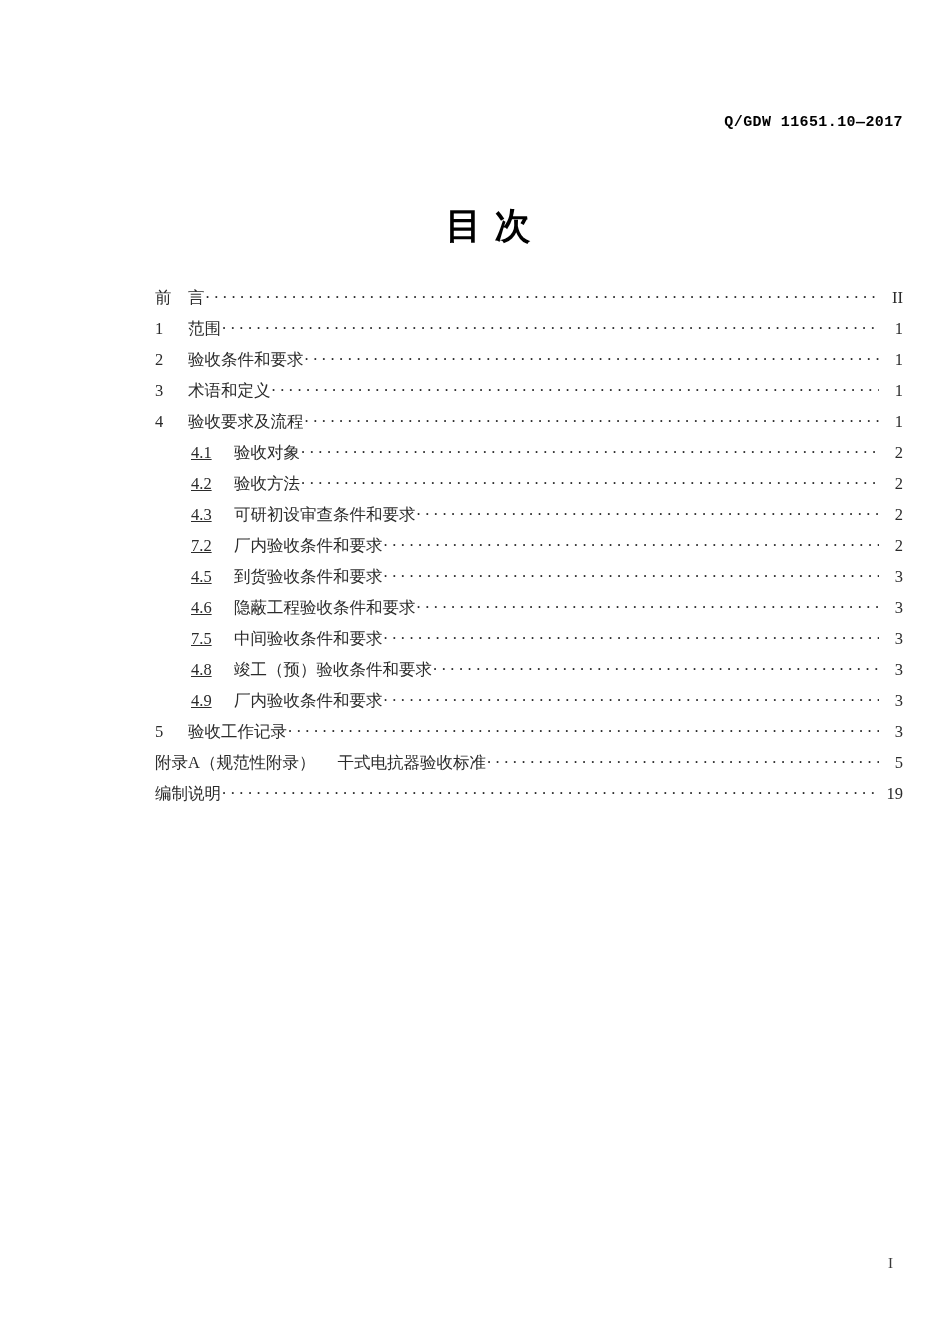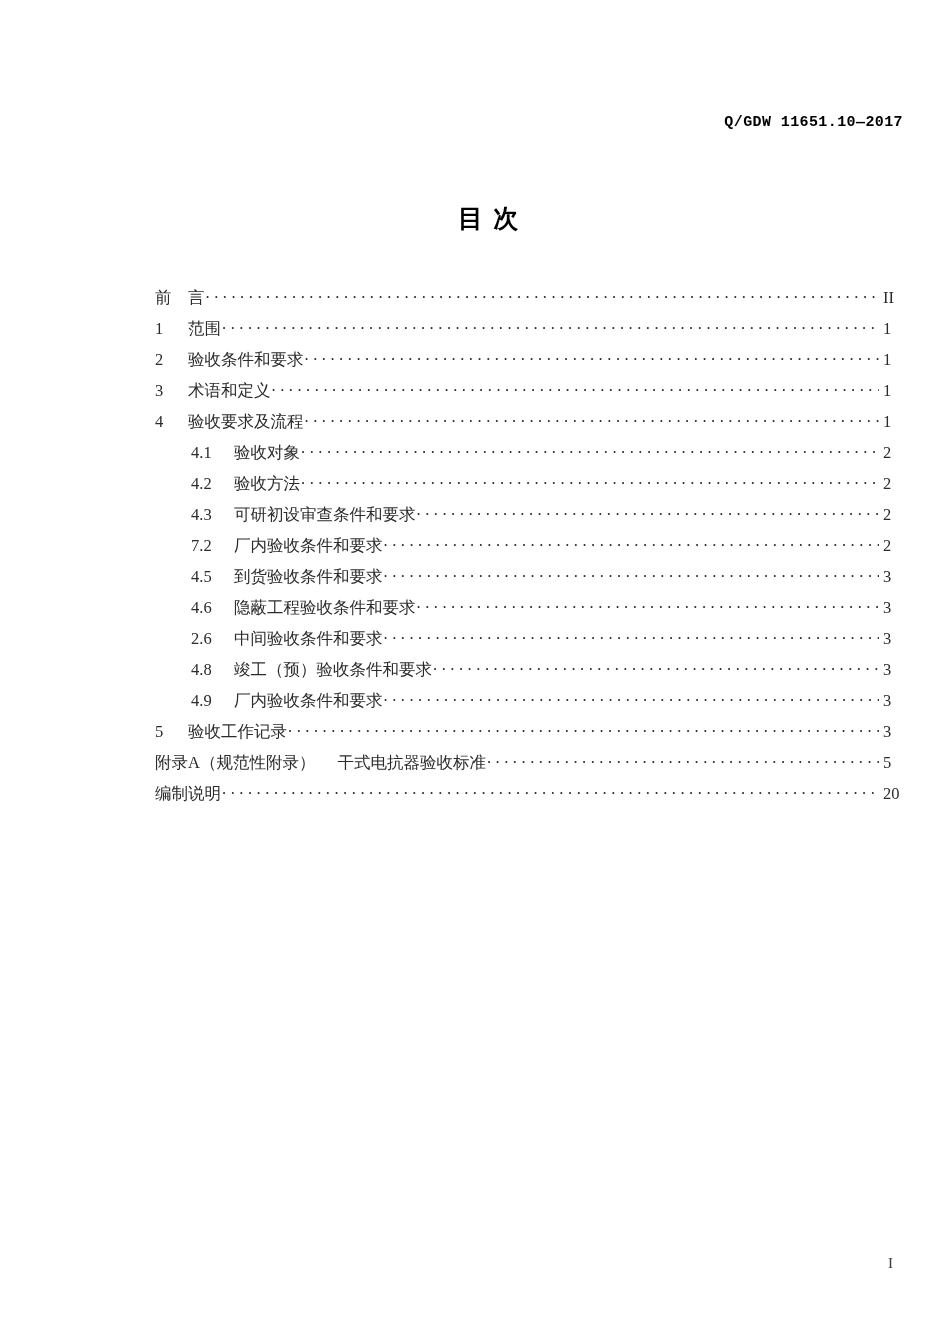--- a/index.html
+++ b/index.html
@@ -34,21 +34,21 @@
     white-space: nowrap;
   }
 
   
   .toc-title {
     position: absolute;
     top: 202px;
     left: 0;
     width: 882px;
     text-align: center;
-    font-size: 25px;
+    font-size: 36px;
     font-weight: 700;
     letter-spacing: 2px;
     color: #000000;
   }
 
   
   .toc {
     position: absolute;
     top: 286px;
     left: 107px;
@@ -64,20 +64,21 @@
   }
   .toc-row.lvl2 {
     padding-left: 36px;
   }
   .toc-num {
     flex: 0 0 auto;
     min-width: 17px;
   }
   .toc-row.lvl2 .toc-num {
     min-width: 32px;
+    text-decoration: underline;
   }
   .toc-gap {
     flex: 0 0 auto;
     width: 16px;
   }
   .toc-row.lvl2 .toc-gap {
     width: 11px;
   }
   .toc-label {
     flex: 0 0 auto;
@@ -98,20 +99,21 @@
     position: absolute;
     left: 0;
     bottom: 0;
     letter-spacing: 0.2px;
     font-size: 16.5px;
     color: #2b2b2b;
     white-space: nowrap;
   }
   .toc-page {
     flex: 0 0 auto;
+    text-align: right;
     min-width: 20px;
     padding-left: 3px;
   }
   
   .toc-row.appendix .toc-num {
     min-width: 0;
   }
   .toc-row.appendix .toc-gap {
     width: 0;
   }
@@ -215,21 +217,21 @@
         <span class="toc-page">3</span>
       </div>
       <div class="toc-row lvl2">
         <span class="toc-num">4.6</span>
         <span class="toc-gap"></span>
         <span class="toc-label">隐蔽工程验收条件和要求</span>
         <span class="toc-dots"></span>
         <span class="toc-page">3</span>
       </div>
       <div class="toc-row lvl2">
-        <span class="toc-num">2.6</span>
+        <span class="toc-num">7.5</span>
         <span class="toc-gap"></span>
         <span class="toc-label">中间验收条件和要求</span>
         <span class="toc-dots"></span>
         <span class="toc-page">3</span>
       </div>
       <div class="toc-row lvl2">
         <span class="toc-num">4.8</span>
         <span class="toc-gap"></span>
         <span class="toc-label">竣工（预）验收条件和要求</span>
         <span class="toc-dots"></span>
@@ -255,19 +257,19 @@
         <span class="appendix-sep"></span>
         <span class="toc-label">干式电抗器验收标准</span>
         <span class="toc-dots"></span>
         <span class="toc-page">5</span>
       </div>
       <div class="toc-row plain">
         <span class="toc-num"></span>
         <span class="toc-gap"></span>
         <span class="toc-label">编制说明</span>
         <span class="toc-dots"></span>
-        <span class="toc-page">20</span>
+        <span class="toc-page">19</span>
       </div>
     </div>
 
   <div class="page-footer">I</div>
 
 </div>
 
 </body></html>

